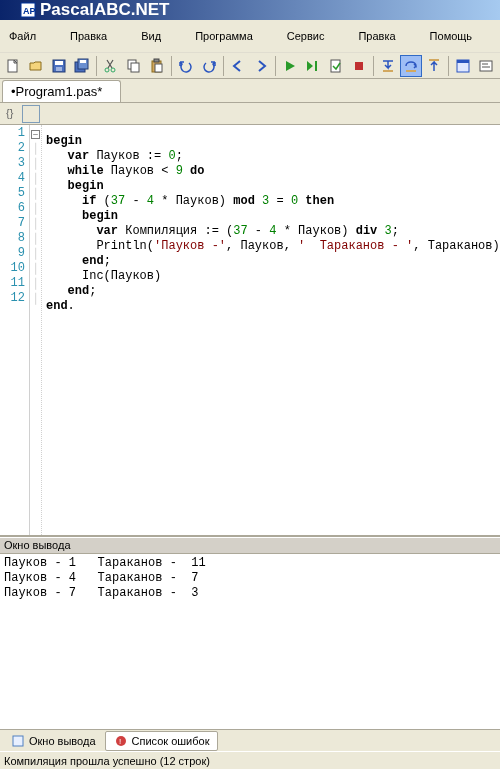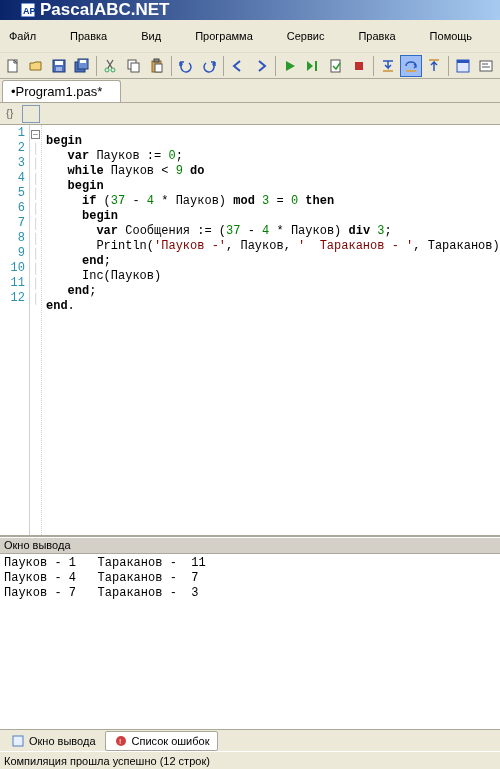--- a/index.html
+++ b/index.html
@@ -381,21 +381,21 @@
       <div class="fold-row"><span style="color:#ccc">│</span></div>
       <div class="fold-row"><span style="color:#ccc">│</span></div>
     </div>
   <div class="code" id="code">
       <div class="code-line"><span class="kw">begin</span></div>
       <div class="code-line"><span>   </span><span class="kw">var</span><span> Пауков := </span><span class="num">0</span><span>;</span></div>
       <div class="code-line"><span>   </span><span class="kw">while</span><span> Пауков &lt; </span><span class="num">9</span><span> </span><span class="kw">do</span></div>
       <div class="code-line"><span>   </span><span class="kw">begin</span></div>
       <div class="code-line"><span>     </span><span class="kw">if</span><span> (</span><span class="num">37</span><span> - </span><span class="num">4</span><span> * Пауков) </span><span class="kw">mod</span><span> </span><span class="num">3</span><span> = </span><span class="num">0</span><span> </span><span class="kw">then</span></div>
       <div class="code-line"><span>     </span><span class="kw">begin</span></div>
-      <div class="code-line"><span>       </span><span class="kw">var</span><span> Сообщения := (</span><span class="num">37</span><span> - </span><span class="num">4</span><span> * Пауков) </span><span class="kw">div</span><span> </span><span class="num">3</span><span>;</span></div>
+      <div class="code-line"><span>       </span><span class="kw">var</span><span> Компиляция := (</span><span class="num">37</span><span> - </span><span class="num">4</span><span> * Пауков) </span><span class="kw">div</span><span> </span><span class="num">3</span><span>;</span></div>
       <div class="code-line"><span>       Println(</span><span class="str">'Пауков -'</span><span>, Пауков, </span><span class="str">'  Тараканов - '</span><span>, Тараканов)</span></div>
       <div class="code-line"><span>     </span><span class="kw">end</span><span>;</span></div>
       <div class="code-line"><span>     Inc(Пауков)</span></div>
       <div class="code-line"><span>   </span><span class="kw">end</span><span>;</span></div>
       <div class="code-line"><span></span><span class="kw">end</span><span>.</span></div>
     </div>
 </div>
 
 <div class="output-header">Окно вывода</div>
 

